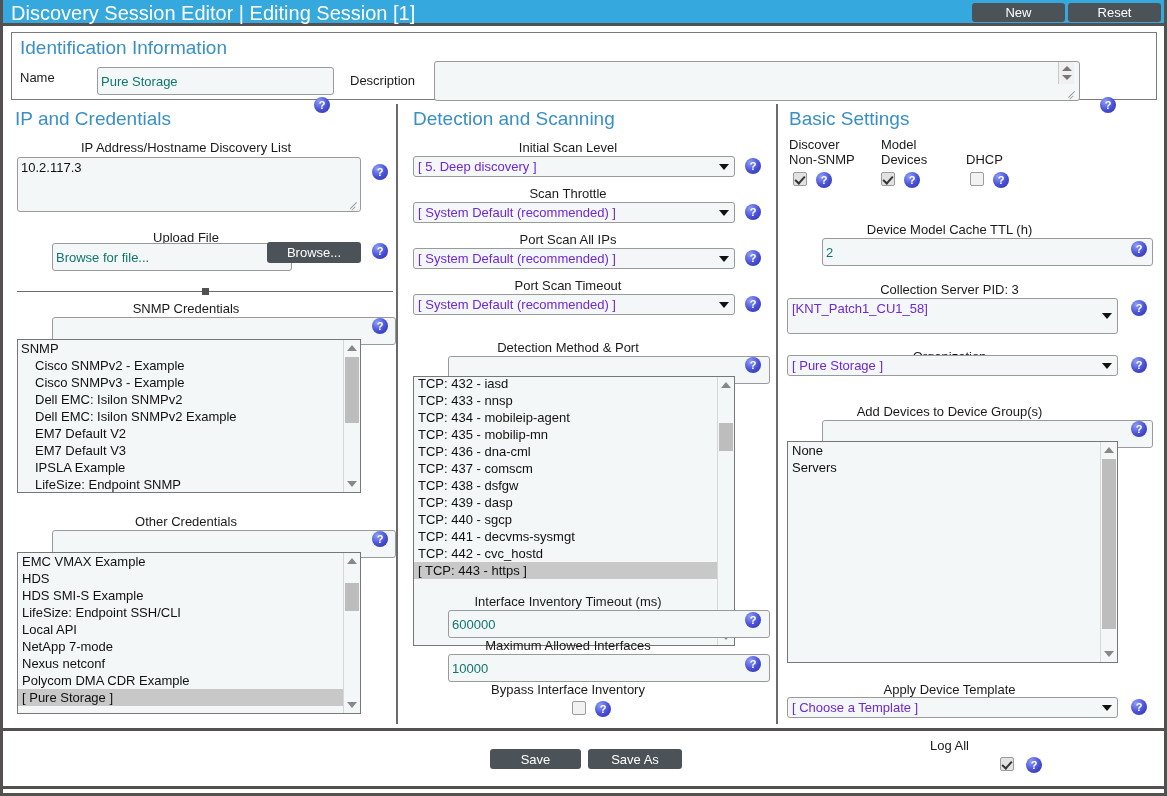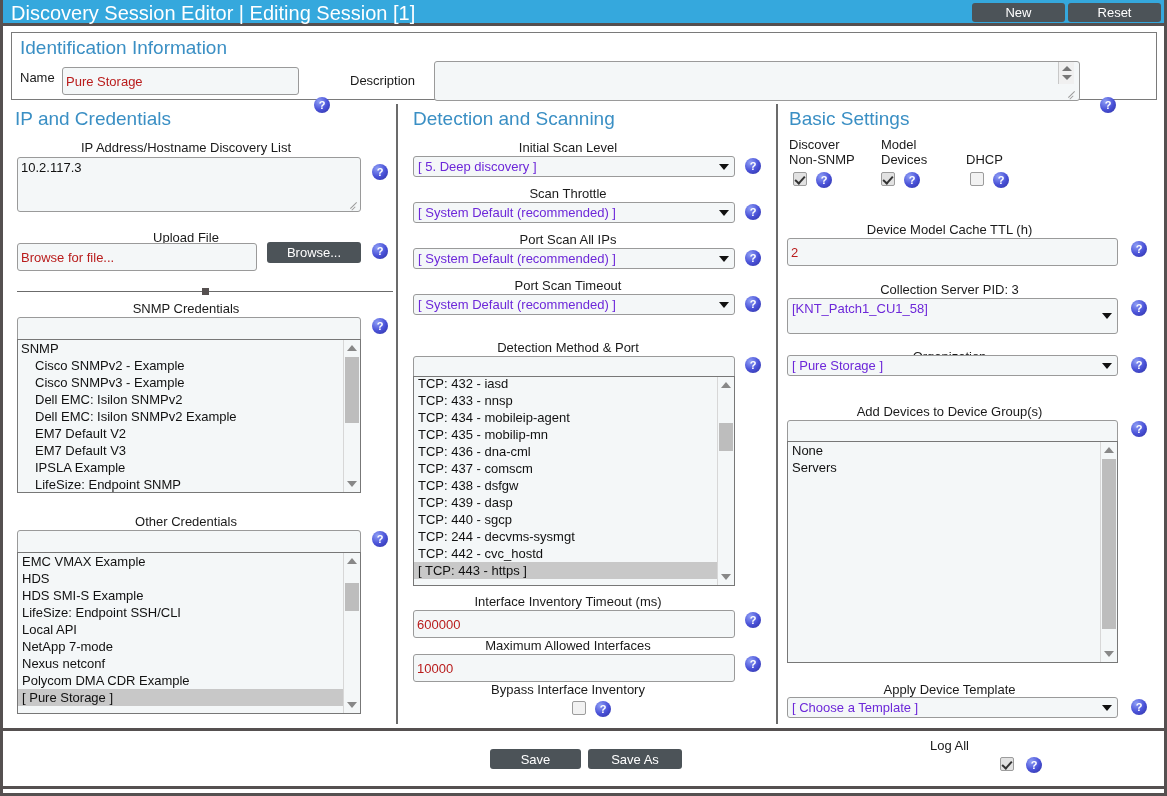--- a/index.html
+++ b/index.html
@@ -64,23 +64,24 @@
   .lbl { font-size: 13px; color: #1a1a1a; white-space: nowrap; }
   #name-label { position: absolute; left: 8px; top: 37px; }
   #desc-label  { position: absolute; left: 338px; top: 40px; text-align: center; }
 
   .txtin {
     background: #f4f7f8;
     border: 1px solid #9a9a9a;
     border-radius: 3px;
     font-family: "Liberation Sans", sans-serif;
     font-size: 13px;
-    color: #b91c1c;
+    color: #0f766e;
     padding: 13px 3px;
     outline: none;
+    margin-left: 35px;
   }
   #name-input { position: absolute; left: 50px; top: 34px; width: 237px; height: 20px; }
 
   .ta {
     background: #f4f7f8;
     border: 1px solid #9a9a9a;
     border-radius: 3px;
     font-family: "Liberation Sans", sans-serif;
     font-size: 13px; color: #111;
     resize: none; outline: none;
@@ -405,32 +406,32 @@
     <div class="selwrap" style="left:12px;top:190px;width:322px;height:21px;">
       <div class="fakesel">[ System Default (recommended) ]</div>
         <span class="arrow"></span>
     </div>
     <span class="help" style="left:344px; top:192px;">?</span>
 
     <div class="ctr-lbl" style="left:0;top:236px;width:334px;">Detection Method &amp; Port</div>
     <input class="txtin" style="position: absolute; left: 12px; top: 252px; width: 322px; height: 19px;" type="text">
     <span class="help" style="left:344px; top:253px;">?</span>
 
-    <div class="listbox" style="left:12px;top:272px;width:322px;height:210px;">
+    <div class="listbox" style="left:12px;top:272px;width:322px;height:270px;">
       <div class="items" id="port-items" style="top:-2px;">
           <div class="li">TCP: 432 - iasd</div>
           <div class="li">TCP: 433 - nnsp</div>
           <div class="li">TCP: 434 - mobileip-agent</div>
           <div class="li">TCP: 435 - mobilip-mn</div>
           <div class="li">TCP: 436 - dna-cml</div>
           <div class="li">TCP: 437 - comscm</div>
           <div class="li">TCP: 438 - dsfgw</div>
           <div class="li">TCP: 439 - dasp</div>
           <div class="li">TCP: 440 - sgcp</div>
-          <div class="li">TCP: 244 - decvms-sysmgt</div>
+          <div class="li">TCP: 441 - decvms-sysmgt</div>
           <div class="li">TCP: 442 - cvc_hostd</div>
           <div class="li sel">[ TCP: 443 - https ]</div>
         </div>
       <div class="sb">
         <div class="arr up">
             <i></i>
           </div>
         <div class="thumb" style="top:46px;height:28px;"></div>
         <div class="arr dn">
             <i></i>

